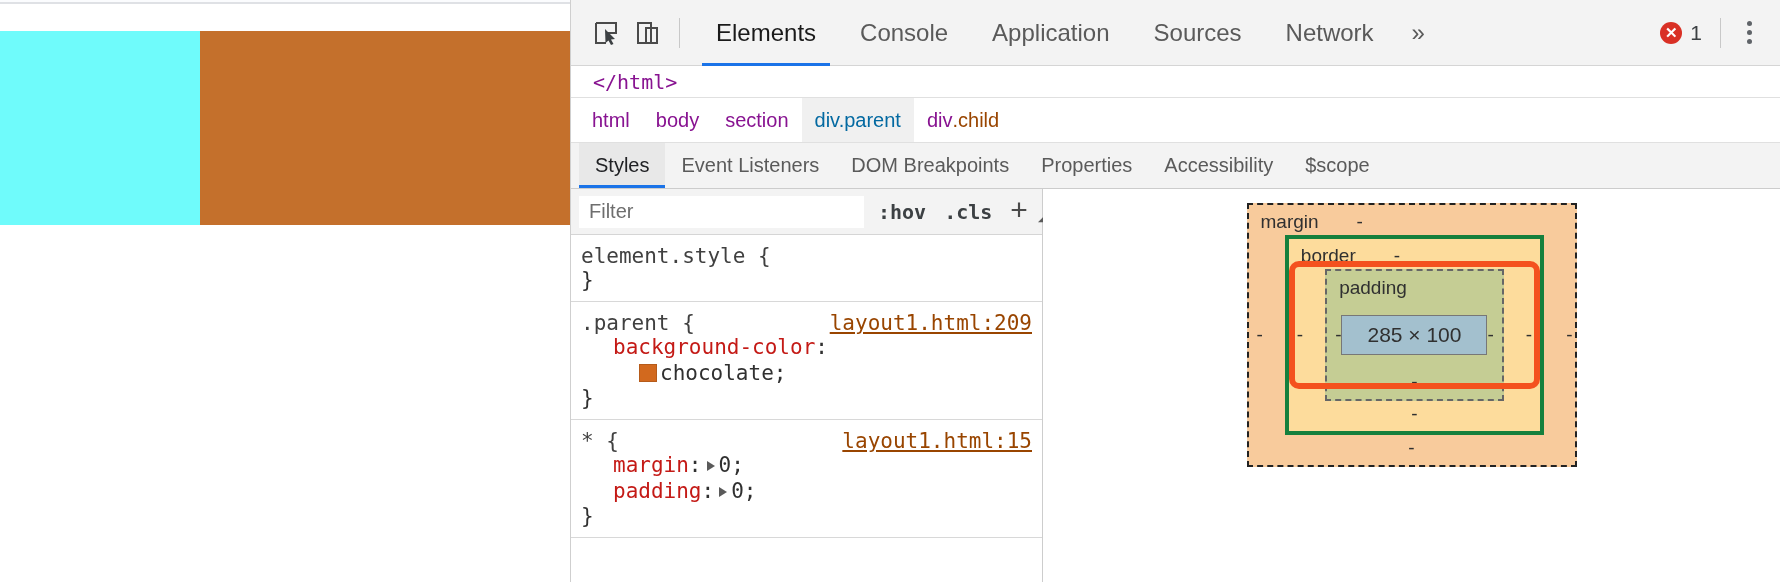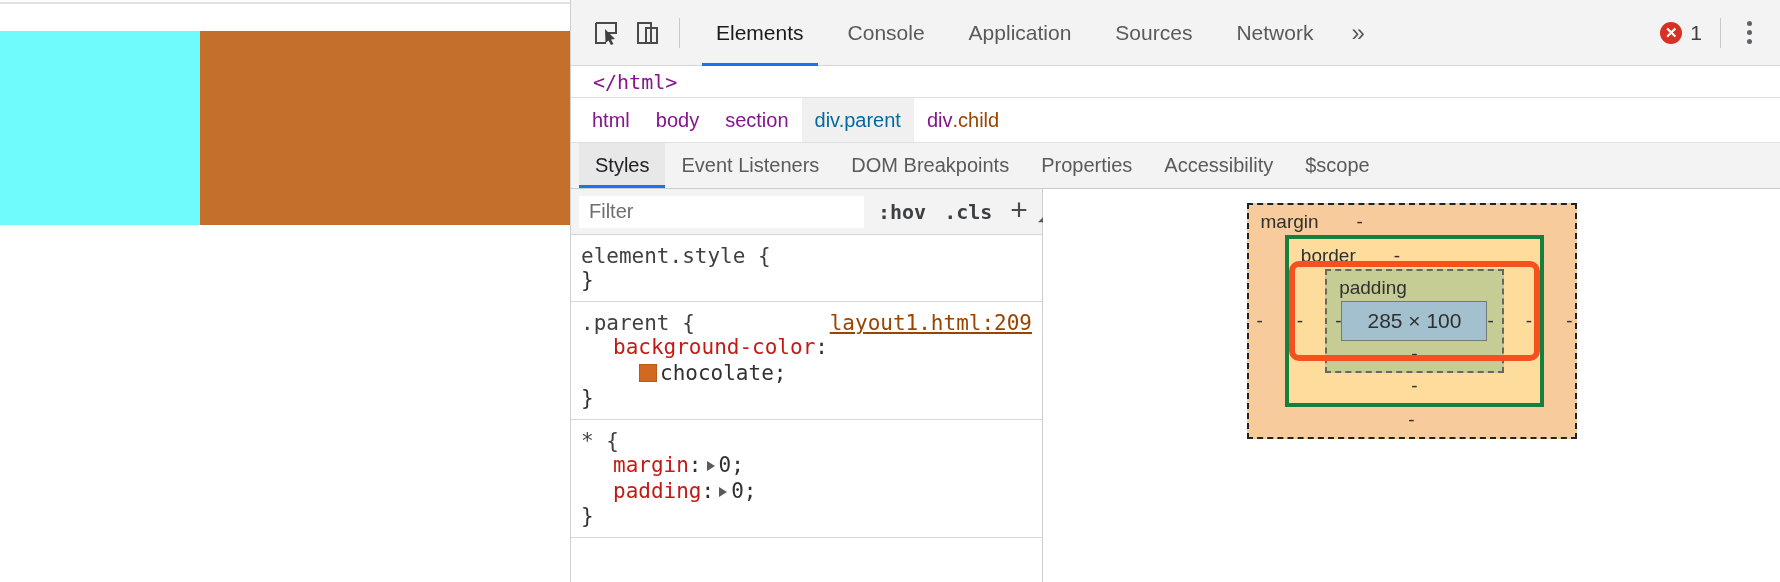--- a/index.html
+++ b/index.html
@@ -60,21 +60,21 @@
     cursor: pointer;
     border-radius: 3px;
   }
   .tool-sep {
     width: 1px; height: 30px; background: #c8c8c8; margin: 0 14px 0 10px;
   }
   .dt-tabs { display: flex; align-items: stretch; height: 66px; }
   .dt-tab {
     display: flex; align-items: center;
     padding: 12px 22px;
-    font-size: 21px;
+    font-size: 24px;
     color: #5a5a5a;
     cursor: pointer;
     position: relative;
     white-space: nowrap;
   }
   .dt-tab.active { color: #1a1a1a; }
   .dt-tab.active::after {
     content: "";
     position: absolute;
     left: 8px; right: 8px; bottom: 0;
@@ -287,21 +287,21 @@
   .bm-padding {
     background: #c5cd94;
     border: 2px dashed #666;
     margin: 2px 22px;
     padding: 6px 0;
     position: relative;
   }
   .bm-content {
     background: #a3c0ce;
     border: 1px solid #777;
-    margin: 2px auto;
+    margin: 16px auto;
     width: 146px;
     padding: 7px 0;
     font-size: 21px;
     color: #303030;
   }
   .bm-row {
     display: flex; align-items: center; justify-content: space-between;
     padding: 0 8px;
   }
   .bm-dash { font-size: 19px; color: #303030; }
@@ -459,20 +459,21 @@
             </div>
             <div class="decl" style="padding-left:58px;">
               <span class="swatch" style="background: rgb(210, 105, 30);"></span><span class="val">chocolate;</span>
             </div>
             <div class="brace">}</div>
           </div>
 
           <div class="rule">
             <div class="rule-head">
               <span class="selector">* {</span>
+              <span class="origin-link">layout1.html:15</span>
             </div>
             <div class="decl">
               <span class="prop">margin</span><span class="colon">:</span><span class="arrow-tri"></span><span class="val">0;</span>
             </div>
             <div class="decl">
               <span class="prop">padding</span><span class="colon">:</span><span class="arrow-tri"></span><span class="val">0;</span>
             </div>
             <div class="brace">}</div>
           </div>
 

